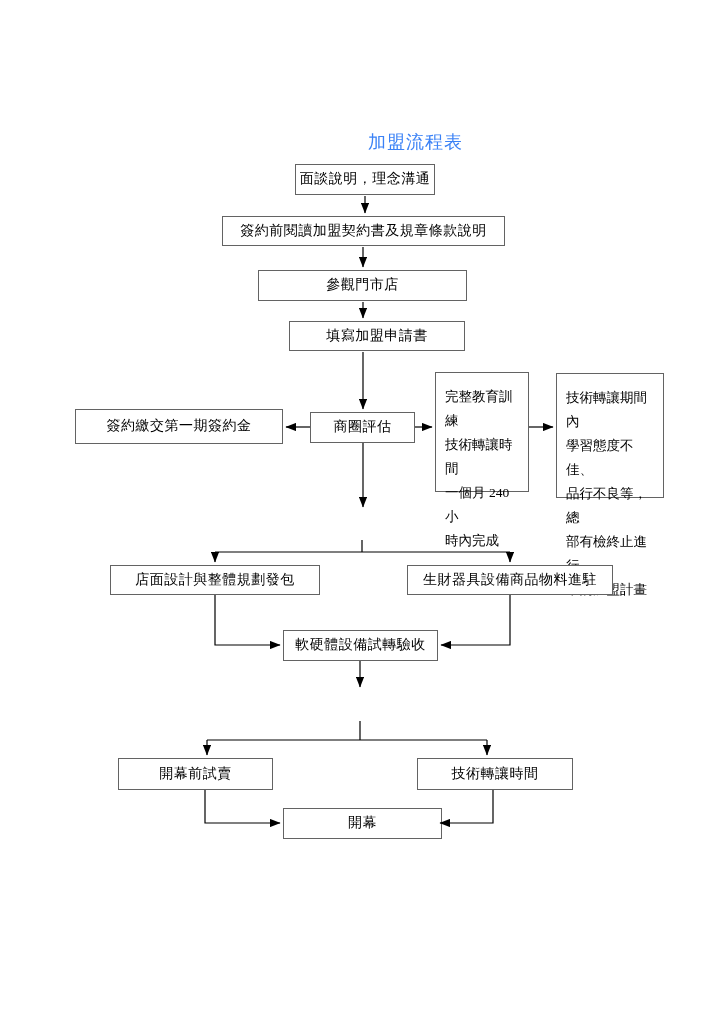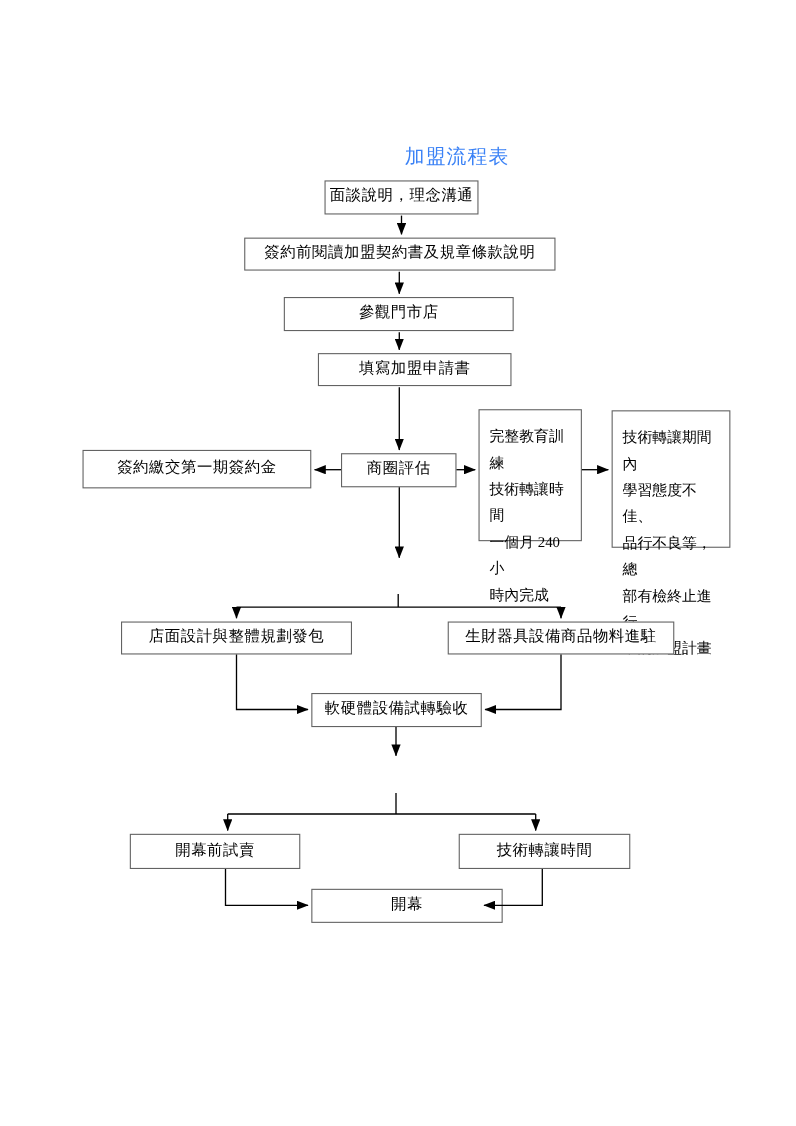--- a/index.html
+++ b/index.html
@@ -91,21 +91,21 @@
 
   <div class="node" style="left:407px; top:565px; width:206px; height:30px;">生財器具設備商品物料進駐</div>
 
   <div class="node" style="left:283px; top:630px; width:155px; height:31px;">軟硬體設備試轉驗收</div>
 
 
   <div class="node" style="left:118px; top:758px; width:155px; height:32px;">開幕前試賣</div>
 
   <div class="node" style="left:417px; top:758px; width:156px; height:32px;">技術轉讓時間</div>
 
-  <div class="node" style="left:283px; top:808px; width:174px; height:31px;">開幕</div>
+  <div class="node" style="left:283px; top:808px; width:159px; height:31px;">開幕</div>
 
   <svg class="connectors" width="724" height="1024" viewBox="0 0 724 1024">
     <defs>
       <marker id="ah" markerWidth="9" markerHeight="7" refX="8.5" refY="3.5" orient="auto">
         <path d="M0,0 L9,3.5 L0,7 z" fill="#000000"></path>
       </marker>
     </defs>
     <g stroke="#000000" stroke-width="1.2" fill="none">
       <line x1="365" y1="196" x2="365" y2="213" marker-end="url(#ah)"></line>
       <line x1="363" y1="247" x2="363" y2="267" marker-end="url(#ah)"></line>

